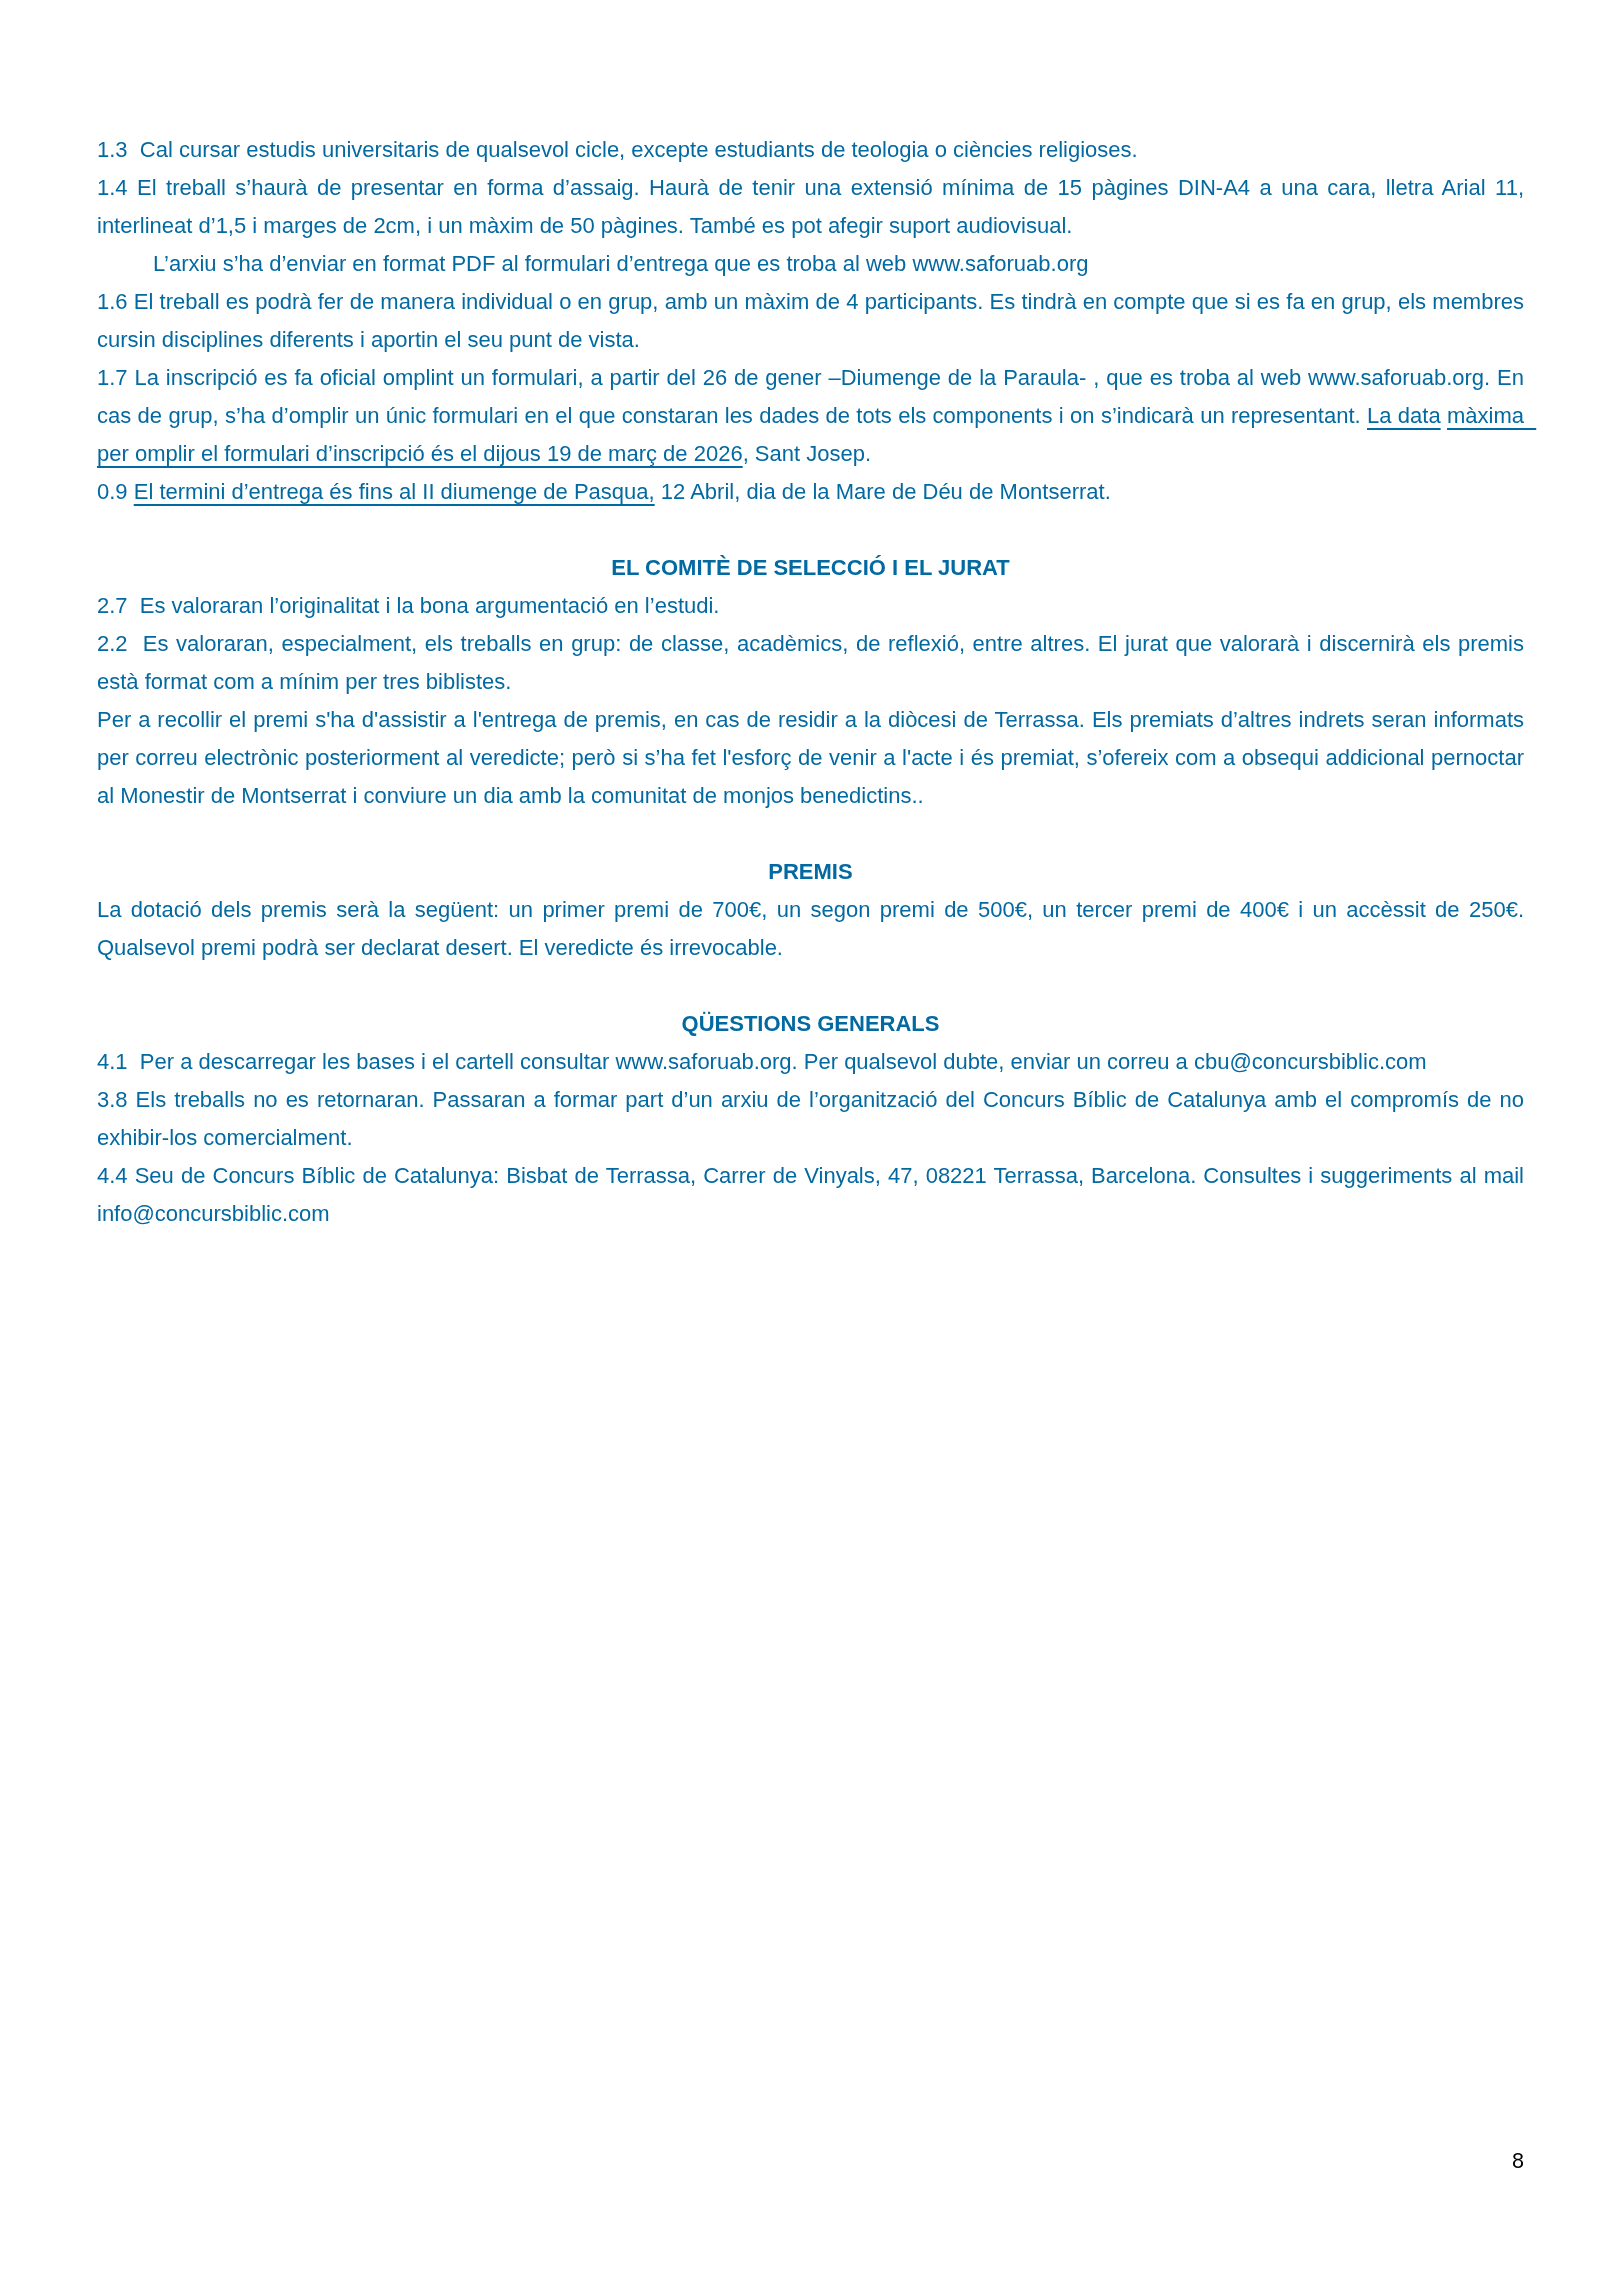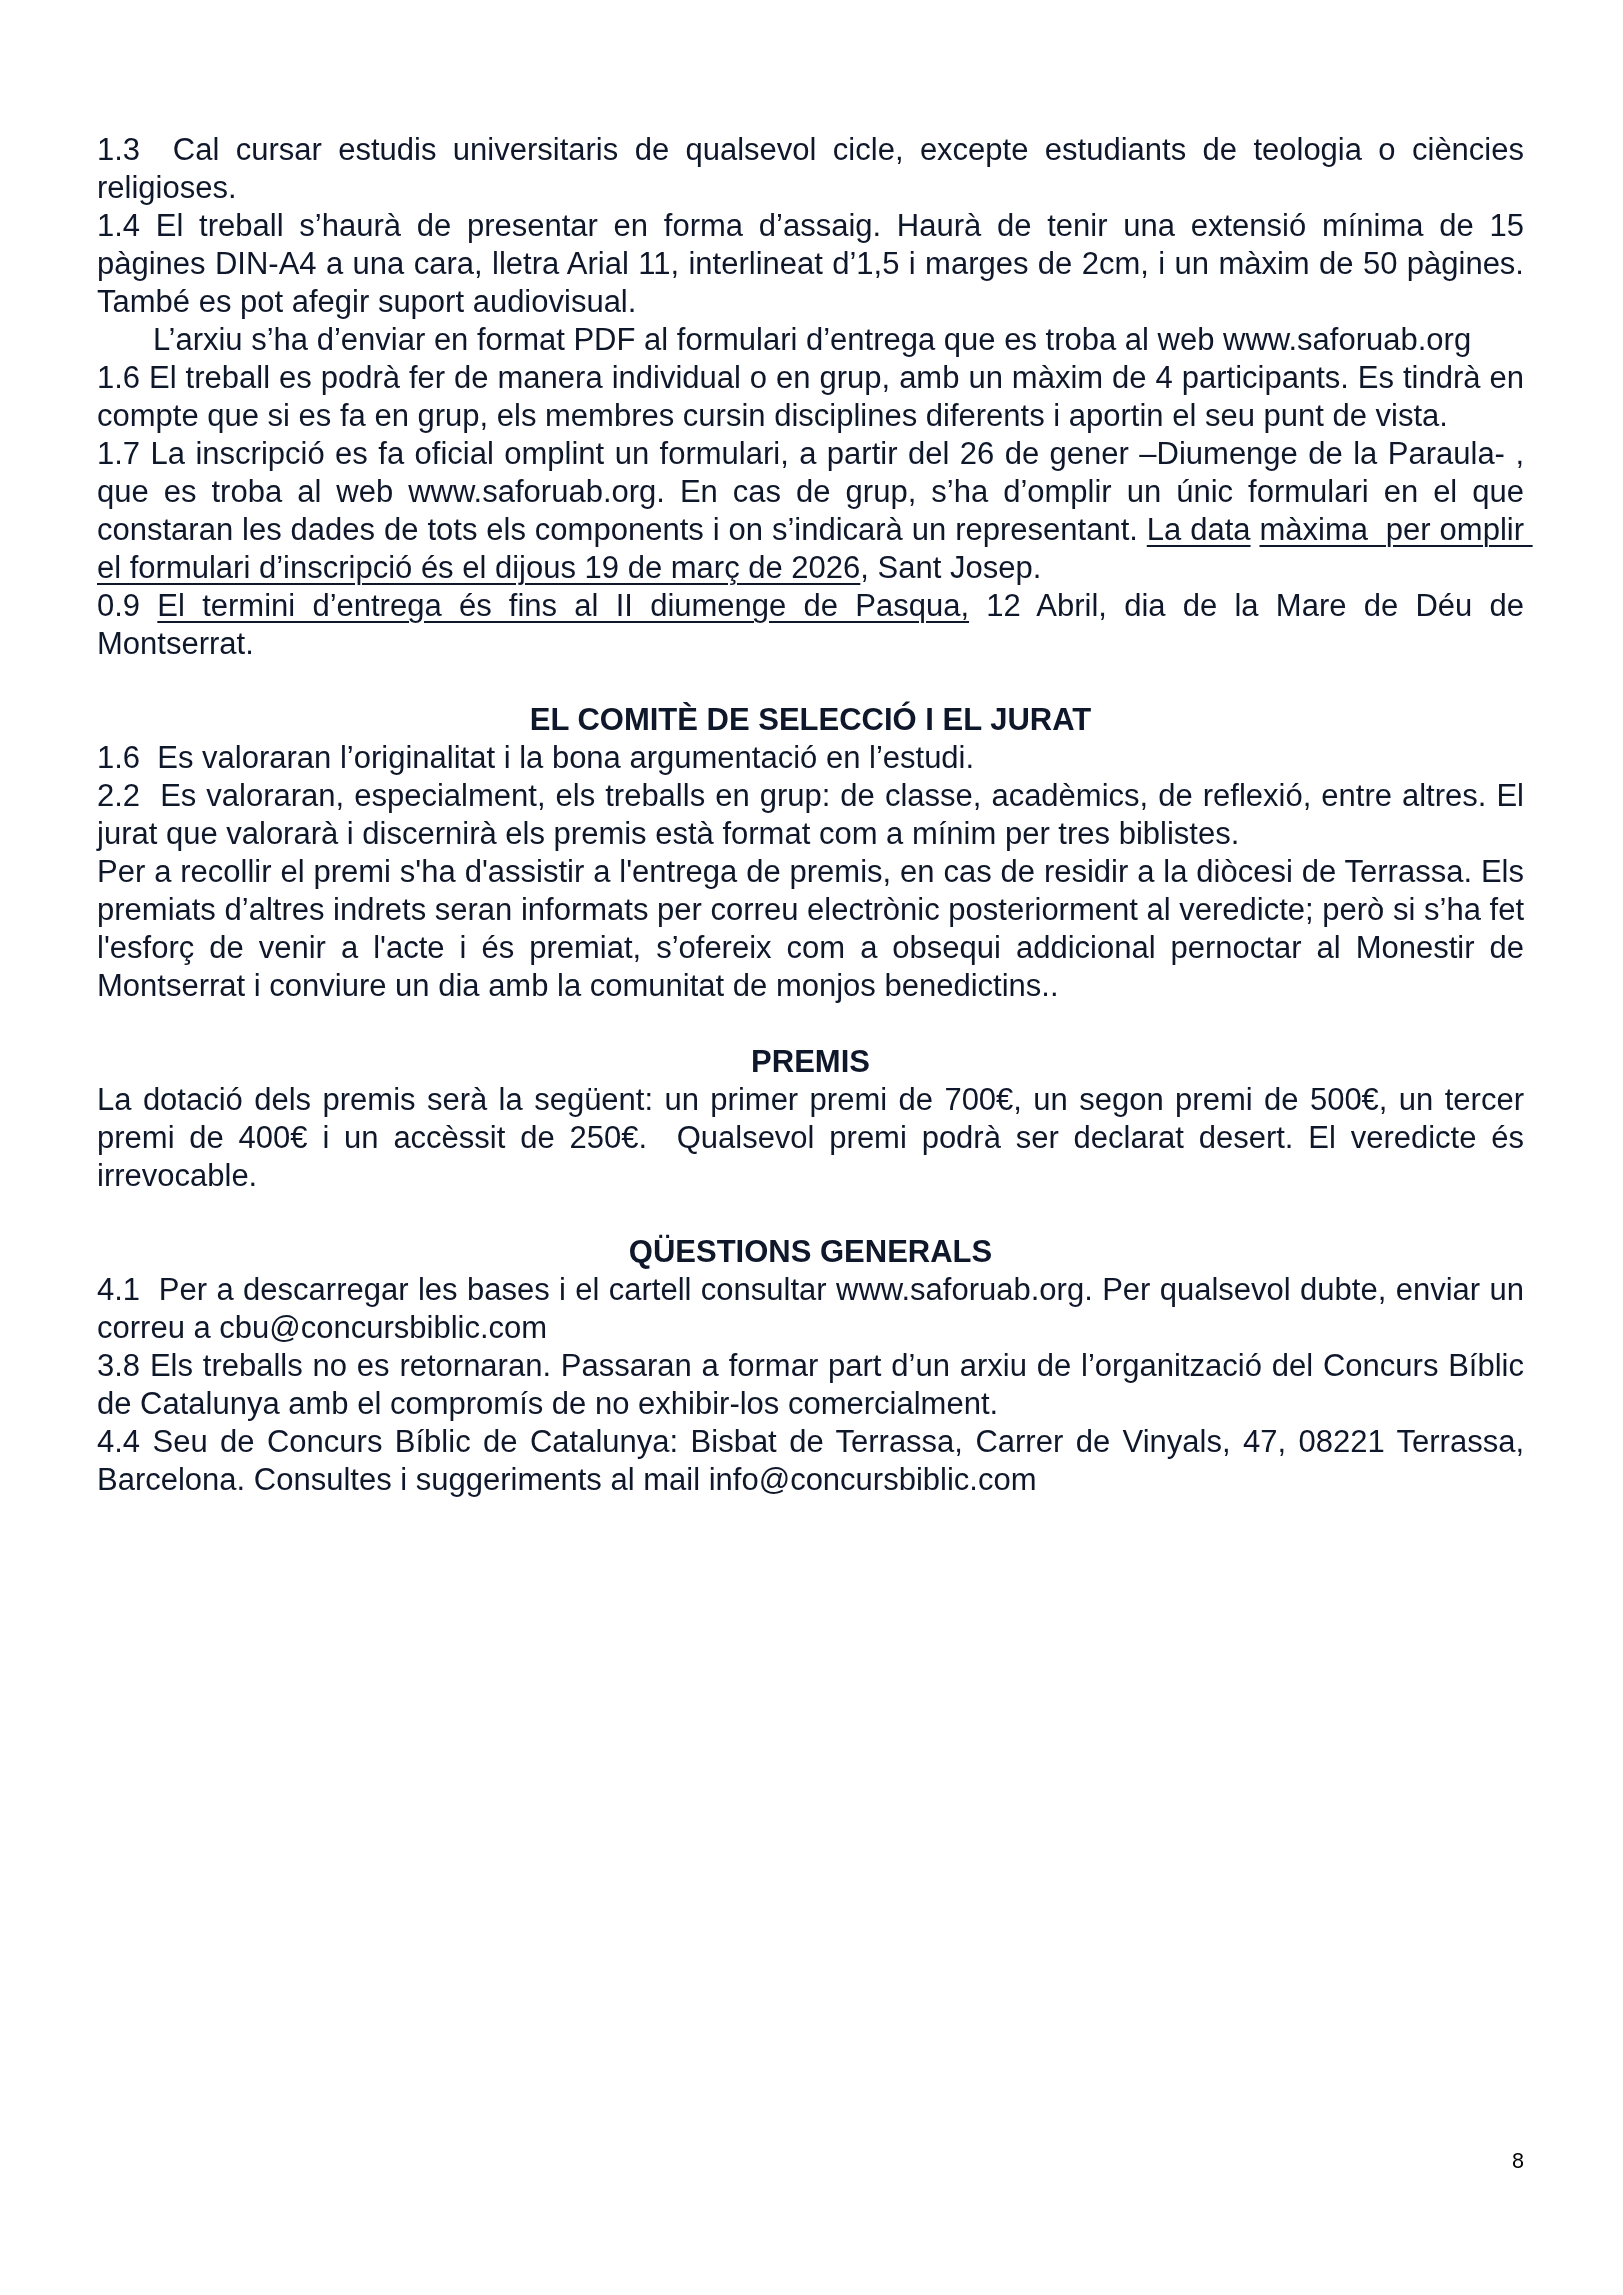--- a/index.html
+++ b/index.html
@@ -17,25 +17,25 @@
     inset: 0;
     background: #ffffff;
   }
   .content {
     position: absolute;
     left: 97px;
     right: 99px;
     top: 131px;
   }
   .para, .heading, .spacer {
-    font-size: 31px;
+    font-size: 22px;
     line-height: 38px;
     text-align: justify;
     white-space: pre-wrap;
-    color: #0f172a;
+    color: #0369a1;
   }
   .heading {
     font-weight: bold;
     text-align: center;
   }
   .para.indent { text-indent: 56px; }
   .spacer { height: 38px; }
   .bold { font-weight: bold; }
   .underline {
     text-decoration: underline;
@@ -57,21 +57,21 @@
 <div class="page">
   <div class="content" id="doc-body">
       <p class="para"><span>1.3  Cal cursar estudis universitaris de qualsevol cicle, excepte estudiants de teologia o ciències religioses.</span></p>
       <p class="para"><span>1.4 El treball s’haurà de presentar en forma d’assaig. Haurà de tenir una extensió mínima de 15 pàgines DIN-A4 a una cara, lletra Arial 11, interlineat d’1,5 i marges de 2cm, i un màxim de 50 pàgines. També es pot afegir suport audiovisual.</span></p>
       <p class="para indent"><span>L’arxiu s’ha d’enviar en format PDF al formulari d’entrega que es troba al web www.saforuab.org</span></p>
       <p class="para"><span>1.6 El treball es podrà fer de manera individual o en grup, amb un màxim de 4 participants. Es tindrà en compte que si es fa en grup, els membres cursin disciplines diferents i aportin el seu punt de vista.</span></p>
       <p class="para"><span>1.7 La inscripció es fa oficial omplint un formulari, a partir del 26 de gener –Diumenge de la Paraula- , que es troba al web www.saforuab.org. En cas de grup, s’ha d’omplir un únic formulari en el que constaran les dades de tots els components i on s’indicarà un representant. </span><span class="underline">La data</span><span> </span><span class="underline">màxima  per omplir el formulari d’inscripció és el dijous 19 de març de 2026</span><span>, Sant Josep.</span></p>
       <p class="para"><span>0.9 </span><span class="underline">El termini d’entrega és fins al II diumenge de Pasqua,</span><span> 12 Abril, dia de la Mare de Déu de Montserrat.</span></p>
       <p class="spacer"></p>
       <p class="heading"><span class="bold">EL COMITÈ DE SELECCIÓ I EL JURAT</span></p>
-      <p class="para"><span>1.6  Es valoraran l’originalitat i la bona argumentació en l’estudi.</span></p>
+      <p class="para"><span>2.7  Es valoraran l’originalitat i la bona argumentació en l’estudi.</span></p>
       <p class="para"><span>2.2  Es valoraran, especialment, els treballs en grup: de classe, acadèmics, de reflexió, entre altres. El jurat que valorarà i discernirà els premis està format com a mínim per tres biblistes.</span></p>
       <p class="para"><span>Per a recollir el premi s'ha d'assistir a l'entrega de premis, en cas de residir a la diòcesi de Terrassa. Els premiats d’altres indrets seran informats per correu electrònic posteriorment al veredicte; però si s’ha fet l'esforç de venir a l'acte i és premiat, s’ofereix com a obsequi addicional pernoctar al Monestir de Montserrat i conviure un dia amb la comunitat de monjos benedictins..</span></p>
       <p class="spacer"></p>
       <p class="heading"><span class="bold">PREMIS</span></p>
       <p class="para"><span>La dotació dels premis serà la següent: un primer premi de 700€, un segon premi de 500€, un tercer premi de 400€ i un accèssit de 250€.  Qualsevol premi podrà ser declarat desert. El veredicte és irrevocable.</span></p>
       <p class="spacer"></p>
       <p class="heading"><span class="bold">QÜESTIONS GENERALS</span></p>
       <p class="para"><span>4.1  Per a descarregar les bases i el cartell consultar www.saforuab.org. Per qualsevol dubte, enviar un correu a cbu@concursbiblic.com</span></p>
       <p class="para"><span>3.8 Els treballs no es retornaran. Passaran a formar part d’un arxiu de l’organització del Concurs Bíblic de Catalunya amb el compromís de no exhibir-los comercialment.</span></p>
       <p class="para"><span>4.4 Seu de Concurs Bíblic de Catalunya: Bisbat de Terrassa, Carrer de Vinyals, 47, 08221 Terrassa, Barcelona. Consultes i suggeriments al mail info@concursbiblic.com</span></p>

